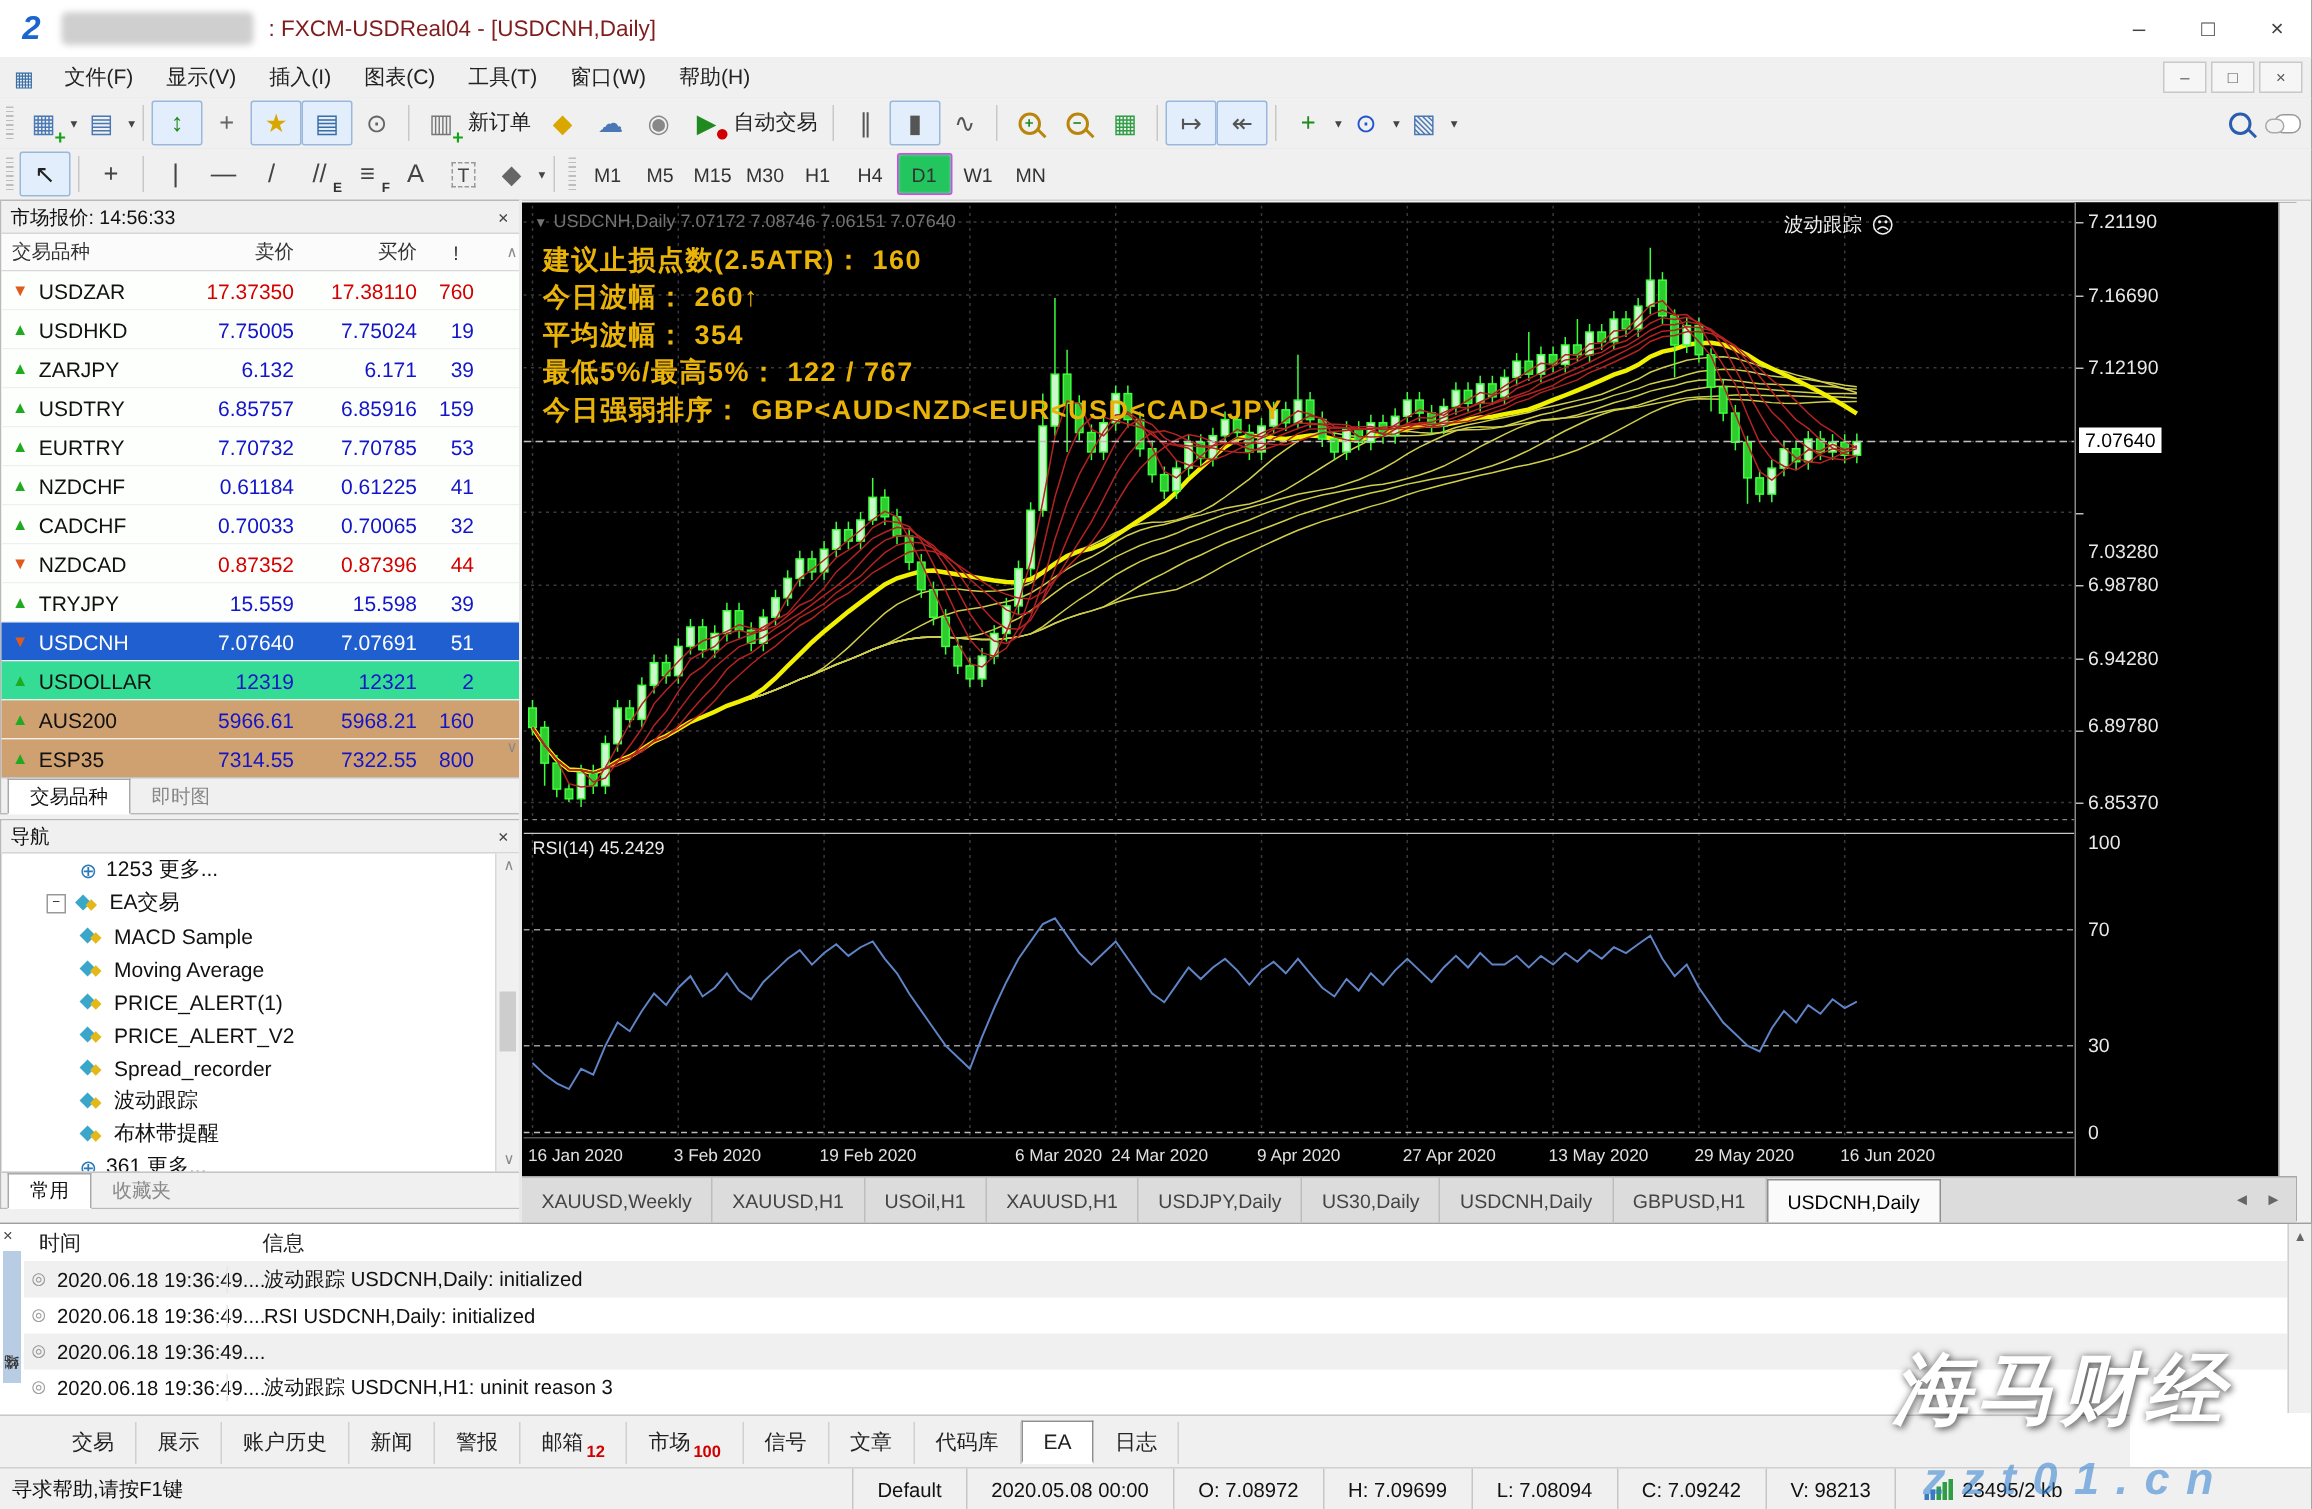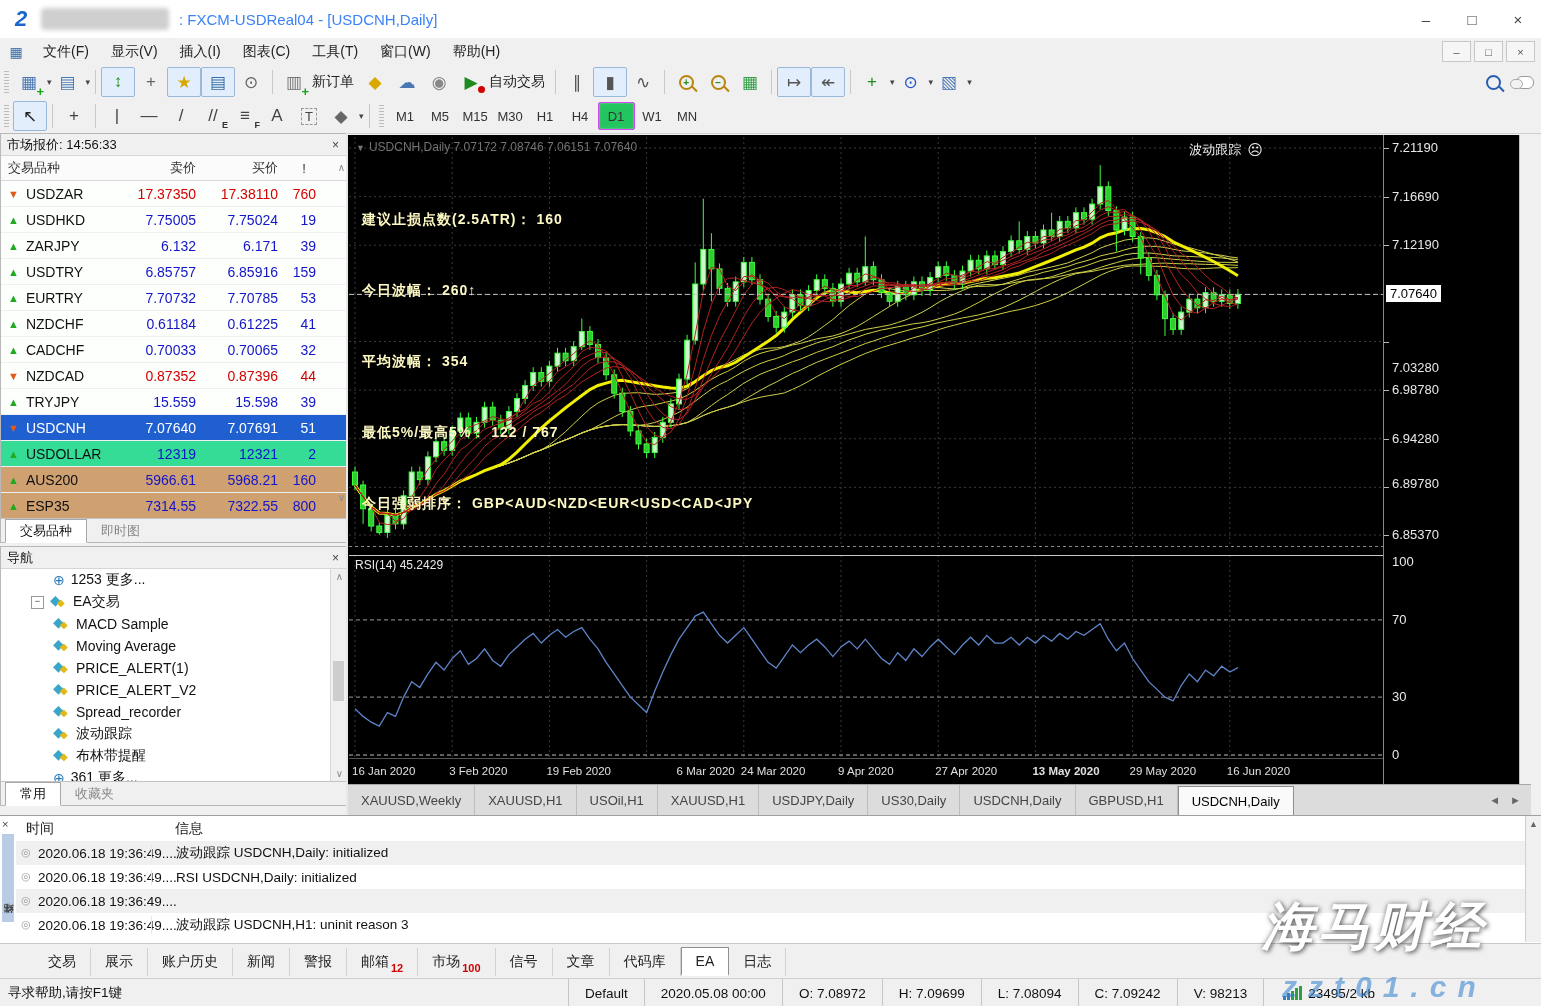--- a/index.html
+++ b/index.html
@@ -5,21 +5,21 @@
   html,body{margin:0;padding:0;}
   #app{position:relative;width:1541px;height:1006px;background:#f0f0f0;overflow:hidden;
        font-family:"Liberation Sans",sans-serif;color:#111;}
   .abs{position:absolute;}
   
   #titlebar{left:0;top:0;width:1541px;height:38px;background:#ffffff;border-bottom:1px solid #dcdcdc;
             display:flex;align-items:center;}
   #logo{width:24px;height:24px;margin:0 8px 0 9px;display:flex;align-items:center;justify-content:center;
         color:#1a66cc;font-size:22px;font-weight:bold;font-style:italic;}
   #blurblob{width:128px;height:22px;border-radius:4px;background:#cfcfcf;filter:blur(2px);margin-right:10px;}
-  #titletext{font-size:15px;color:#3b82f6;}
+  #titletext{font-size:15px;color:#7f1d1d;}
   #wincontrols{margin-left:auto;display:flex;height:100%;}
   .winbtn{width:46px;height:100%;display:flex;align-items:center;justify-content:center;font-size:15px;color:#444;}
   
   #menubar{left:0;top:38px;width:1541px;height:27px;background:#f0f0f0;display:flex;align-items:center;border-bottom:1px solid #e3e3e3;}
   #menu-icon{width:20px;height:18px;margin:0 6px 0 6px;display:flex;align-items:center;justify-content:center;color:#3a6ea5;font-size:14px;}
   .menu-item{padding:3px 11px;font-size:14px;color:#222;}
   #mdi-controls{margin-left:auto;display:flex;margin-right:6px;}
   .mdibtn{width:27px;height:19px;border:1px solid #c8c8c8;background:#f6f6f6;display:flex;align-items:center;justify-content:center;
           font-size:11px;color:#555;margin-left:3px;}
   
@@ -91,21 +91,21 @@
   #axis{position:absolute;left:1035px;top:0;width:136px;height:649px;background:#000;border-left:1px solid #888;}
   .axlabel{position:absolute;left:8px;font-size:13px;color:#e8e8e8;white-space:nowrap;}
   .axtick{position:absolute;left:0px;width:5px;height:1px;background:#bbb;}
   #curtag{position:absolute;left:2px;background:#ffffff;color:#000;font-size:13px;padding:0 4px;line-height:17px;}
   #date-axis{position:absolute;left:1px;top:623px;width:1034px;height:26px;border-top:1px solid #555;}
   .dlabel{position:absolute;top:6px;font-size:11.5px;color:#e0e0e0;white-space:nowrap;}
   #chart-overlays{position:absolute;left:0;top:0;width:1035px;height:623px;pointer-events:none;}
   #ov-title{position:absolute;left:8px;top:5px;font-size:12px;color:#737373;}
   #ov-right{position:absolute;right:120px;top:6px;font-size:13px;color:#f0f0f0;display:flex;gap:6px;align-items:center;}
   #ov-annos{position:absolute;left:14px;top:26px;}
-  .anno{font-size:14px;font-weight:700;letter-spacing:1px;color:#fef9c3;line-height:25px;white-space:nowrap;margin-top:46px;}
+  .anno{font-size:18px;font-weight:700;letter-spacing:1px;color:#eab308;line-height:25px;white-space:nowrap;}
   #rsi-label{position:absolute;left:7px;top:423px;font-size:12px;color:#eaeaea;}
   #chart-scrollstrip{position:absolute;left:1171px;top:0;width:12px;height:649px;background:#f0f0f0;border-left:1px solid #c0c0c0;}
   #chart-tabs{position:absolute;left:0;top:649px;width:1183px;height:30px;background:#dcdcdc;border-top:1px solid #a8a8a8;
               display:flex;align-items:stretch;}
   .ctab{display:flex;align-items:center;padding:0 13px;font-size:13px;color:#444;border-right:1px solid #bdbdbd;}
   .ctab.active{background:#fafafa;border:1px solid #8f8f8f;border-bottom:none;color:#000;margin-top:1px;}
   .ctab-arrows{margin-left:auto;display:flex;align-items:center;gap:10px;padding:0 10px;color:#666;font-size:11px;}
   
   #terminal{left:0;top:815px;width:1541px;height:163px;background:#ffffff;border-top:1px solid #9f9f9f;}
   #term-strip{position:absolute;left:0;top:0;width:16px;height:126px;}
@@ -115,21 +115,21 @@
   #term-head{position:absolute;left:16px;top:0;right:16px;height:25px;display:grid;grid-template-columns:135px 1fr;
              align-items:center;font-size:14px;color:#222;border-bottom:1px solid #e0e0e0;}
   #term-head div{padding-left:24px;}
   #term-head div:first-child{padding-left:10px;}
   .term-row{position:relative;display:grid;grid-template-columns:135px 1fr;height:24px;align-items:center;font-size:13.5px;color:#111;}
   .term-row:nth-child(odd){background:#f0f0f0;}
   .term-row .t-time{padding-left:22px;white-space:nowrap;}
   .t-ico{position:absolute;left:5px;top:5px;font-size:11px;color:#999;}
   .t-msg{padding-left:24px;border-left:1px solid #e6e6e6;white-space:nowrap;}
   #term-rows{position:absolute;left:16px;top:25px;right:16px;}
-  #term-tabs{position:absolute;left:0;bottom:0;width:1541px;height:36px;background:#f0f0f0;border-top:1px solid #c8c8c8;
+  #term-tabs{position:absolute;left:0;bottom:0;width:1420px;height:36px;background:#f0f0f0;border-top:1px solid #c8c8c8;
              display:flex;align-items:center;padding-left:34px;box-sizing:border-box;}
   .termtab{padding:5px 14px;font-size:14px;color:#222;border-right:1px solid #d0d0d0;display:flex;align-items:flex-end;gap:2px;}
   .termtab.active{background:#ffffff;border:1px solid #8f8f8f;border-bottom:2px solid #fff;}
   .badge{color:#d00000;font-size:11px;font-weight:bold;position:relative;top:3px;}
   #term-scroll{position:absolute;right:0;top:0;width:16px;height:126px;background:#f0f0f0;border-left:1px solid #d0d0d0;
                text-align:center;font-size:9px;color:#666;padding-top:3px;box-sizing:border-box;}
   
   #statusbar{left:0;top:978px;width:1541px;height:28px;background:#f0f0f0;border-top:1px solid #d0d0d0;display:flex;align-items:center;}
   #sb-help{flex:0 0 560px;padding-left:8px;font-size:13.5px;color:#111;}
   .sbseg{padding:0 16px;height:100%;display:flex;align-items:center;font-size:13.5px;color:#111;border-left:1px solid #c6c6c6;white-space:nowrap;}
@@ -865,21 +865,21 @@
         <div class="axlabel" style="top: 612px;">0</div>
       </div>
     <div id="date-axis">
         <div class="dlabel" style="left: 3px;">16 Jan 2020</div>
         <div class="dlabel" style="left: 100.2px;">3 Feb 2020</div>
         <div class="dlabel" style="left: 197.4px;">19 Feb 2020</div>
         <div class="dlabel" style="left: 294.6px; padding-left: 33px;">6 Mar 2020</div>
         <div class="dlabel" style="left: 391.8px;">24 Mar 2020</div>
         <div class="dlabel" style="left: 489px;">9 Apr 2020</div>
         <div class="dlabel" style="left: 586.2px;">27 Apr 2020</div>
-        <div class="dlabel" style="left: 683.4px; font-weight: bold;">13 May 2020</div>
+        <div class="dlabel" style="left: 683.4px;">13 May 2020</div>
         <div class="dlabel" style="left: 780.6px;">29 May 2020</div>
         <div class="dlabel" style="left: 877.8px;">16 Jun 2020</div>
       </div>
     <div id="chart-overlays">
       <div id="ov-title">
         <span style="font-size:9px;margin-right:4px;">▼</span><span>USDCNH,Daily 7.07172 7.08746 7.06151 7.07640</span>
       </div>
       <div id="ov-right">
         <span>波动跟踪</span>
         <span style="font-size:15px;">☹</span>

